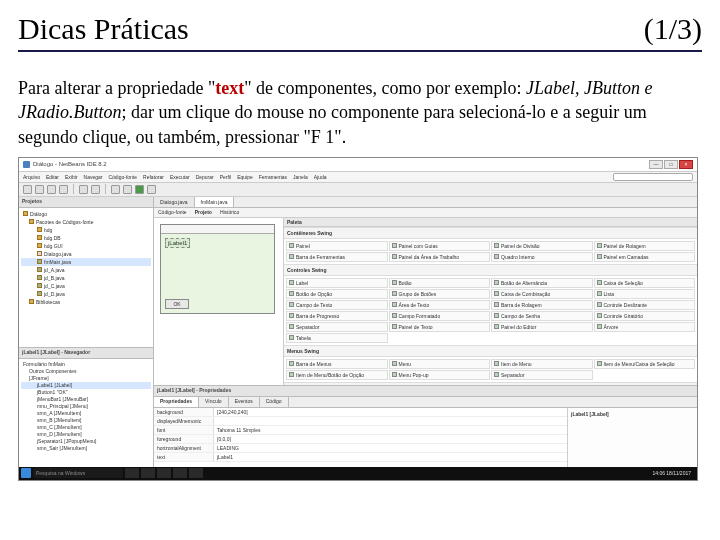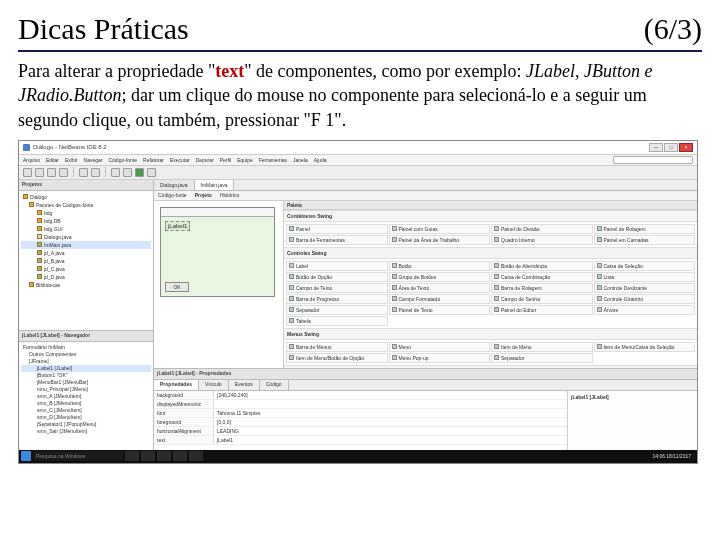--- a/index.html
+++ b/index.html
@@ -10,21 +10,21 @@
     background: #fff;
     padding: 12px 18px;
     color: #000;
   }
   .header {
     display: flex;
     justify-content: space-between;
     align-items: baseline;
     border-bottom: 2px solid #1a1a4a;
     padding-bottom: 4px;
-    margin-bottom: 7px;
+    margin-bottom: 24px;
   }
   .title { font-size: 30px; font-weight: normal; }
   .pager { font-size: 30px; font-weight: normal; }
   .paragraph {
     font-size: 18px;
     line-height: 1.35;
     margin-bottom: 8px;
   }
   .paragraph em { font-style: italic; }
   .highlight { color: #b90000; font-weight: bold; }
@@ -313,21 +313,21 @@
     border-left: 4px solid transparent;
     border-right: 4px solid transparent;
     border-top: 7px solid #284a8c;
   }
 </style>
 </head>
 <body>
 
 <div class="header">
   <div class="title">Dicas Práticas</div>
-  <div class="pager">(6/3)</div>
+  <div class="pager">(1/3)</div>
 </div>
 
 <div class="paragraph">
   <span>Para alterar a propriedade "</span><span class="highlight">text</span><span>" de componentes, como por exemplo: </span><em>JLabel, JButton e JRadio.Button</em><span>;  dar um clique do mouse no componente para selecioná-lo e a seguir um segundo clique, ou também, pressionar "F 1".</span>
 </div>
 
 <div class="arrow"></div>
 
 <div class="screenshot">
 

